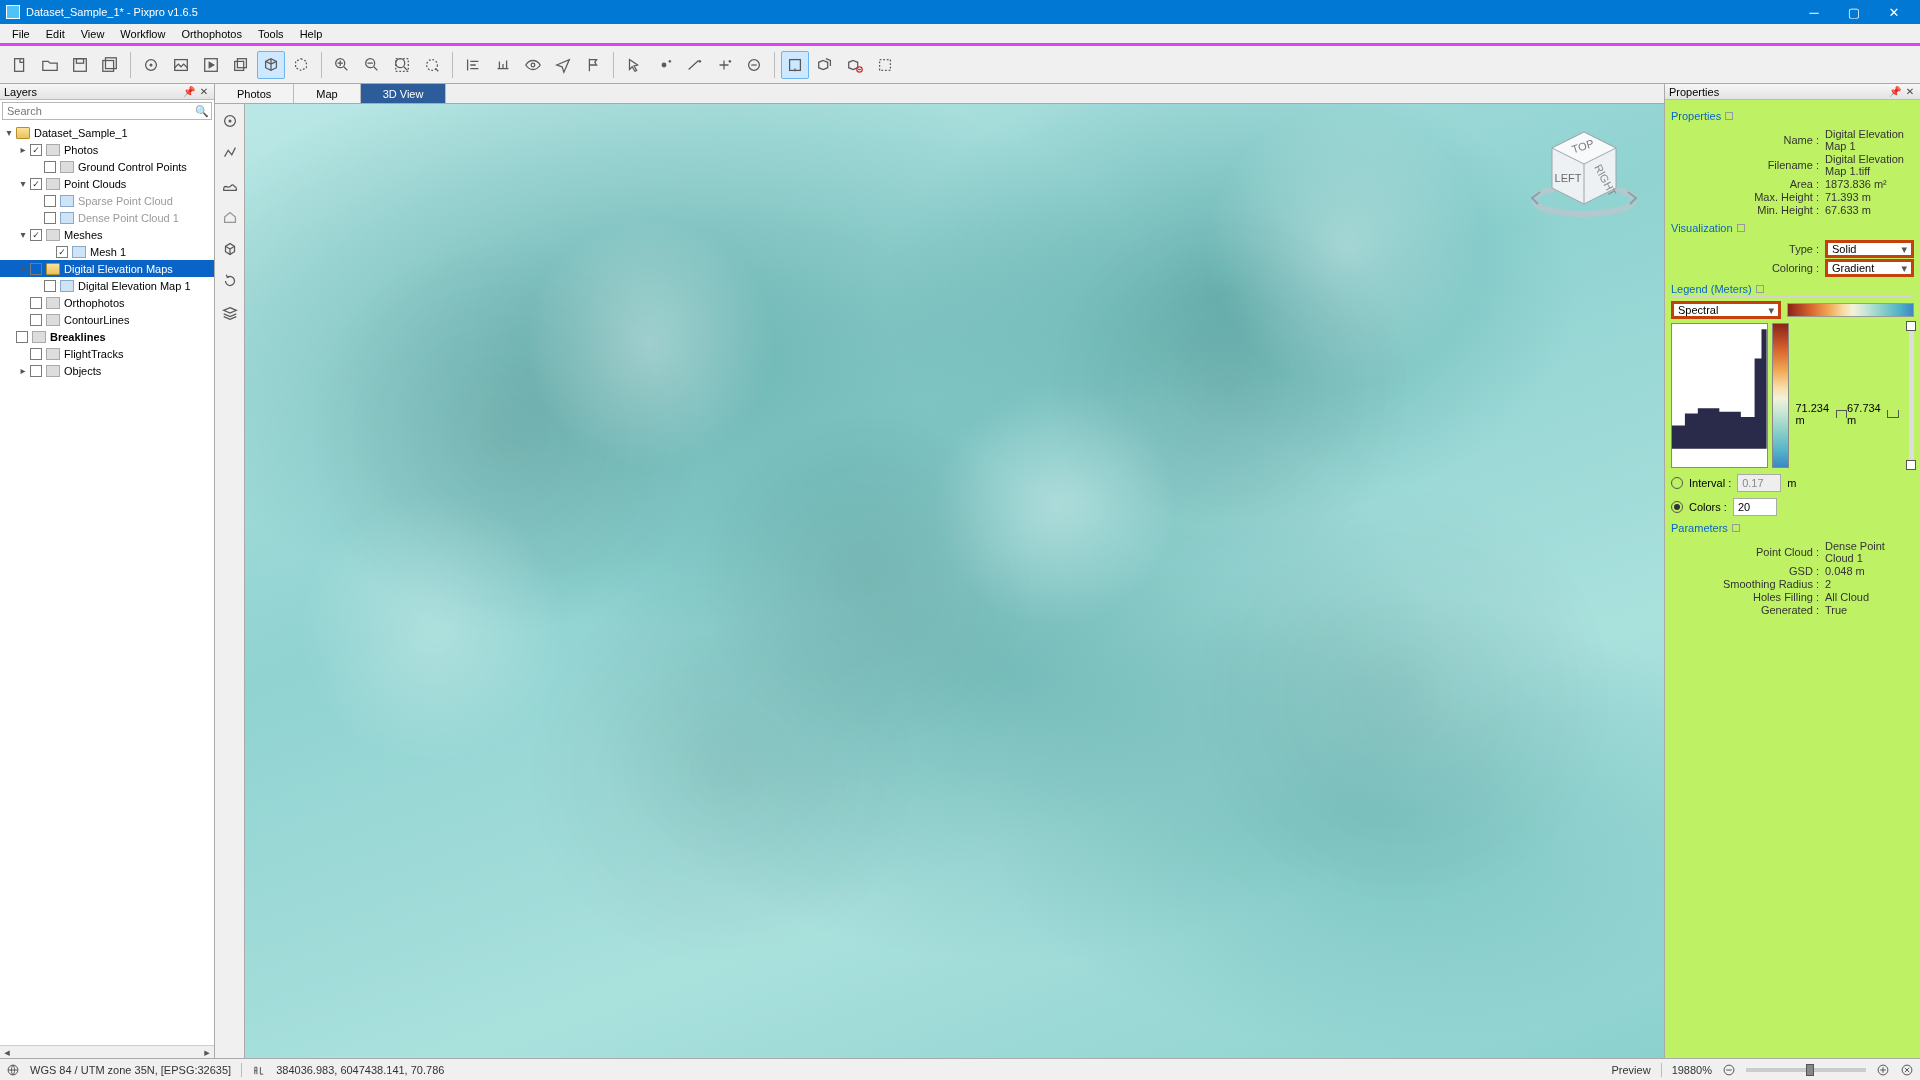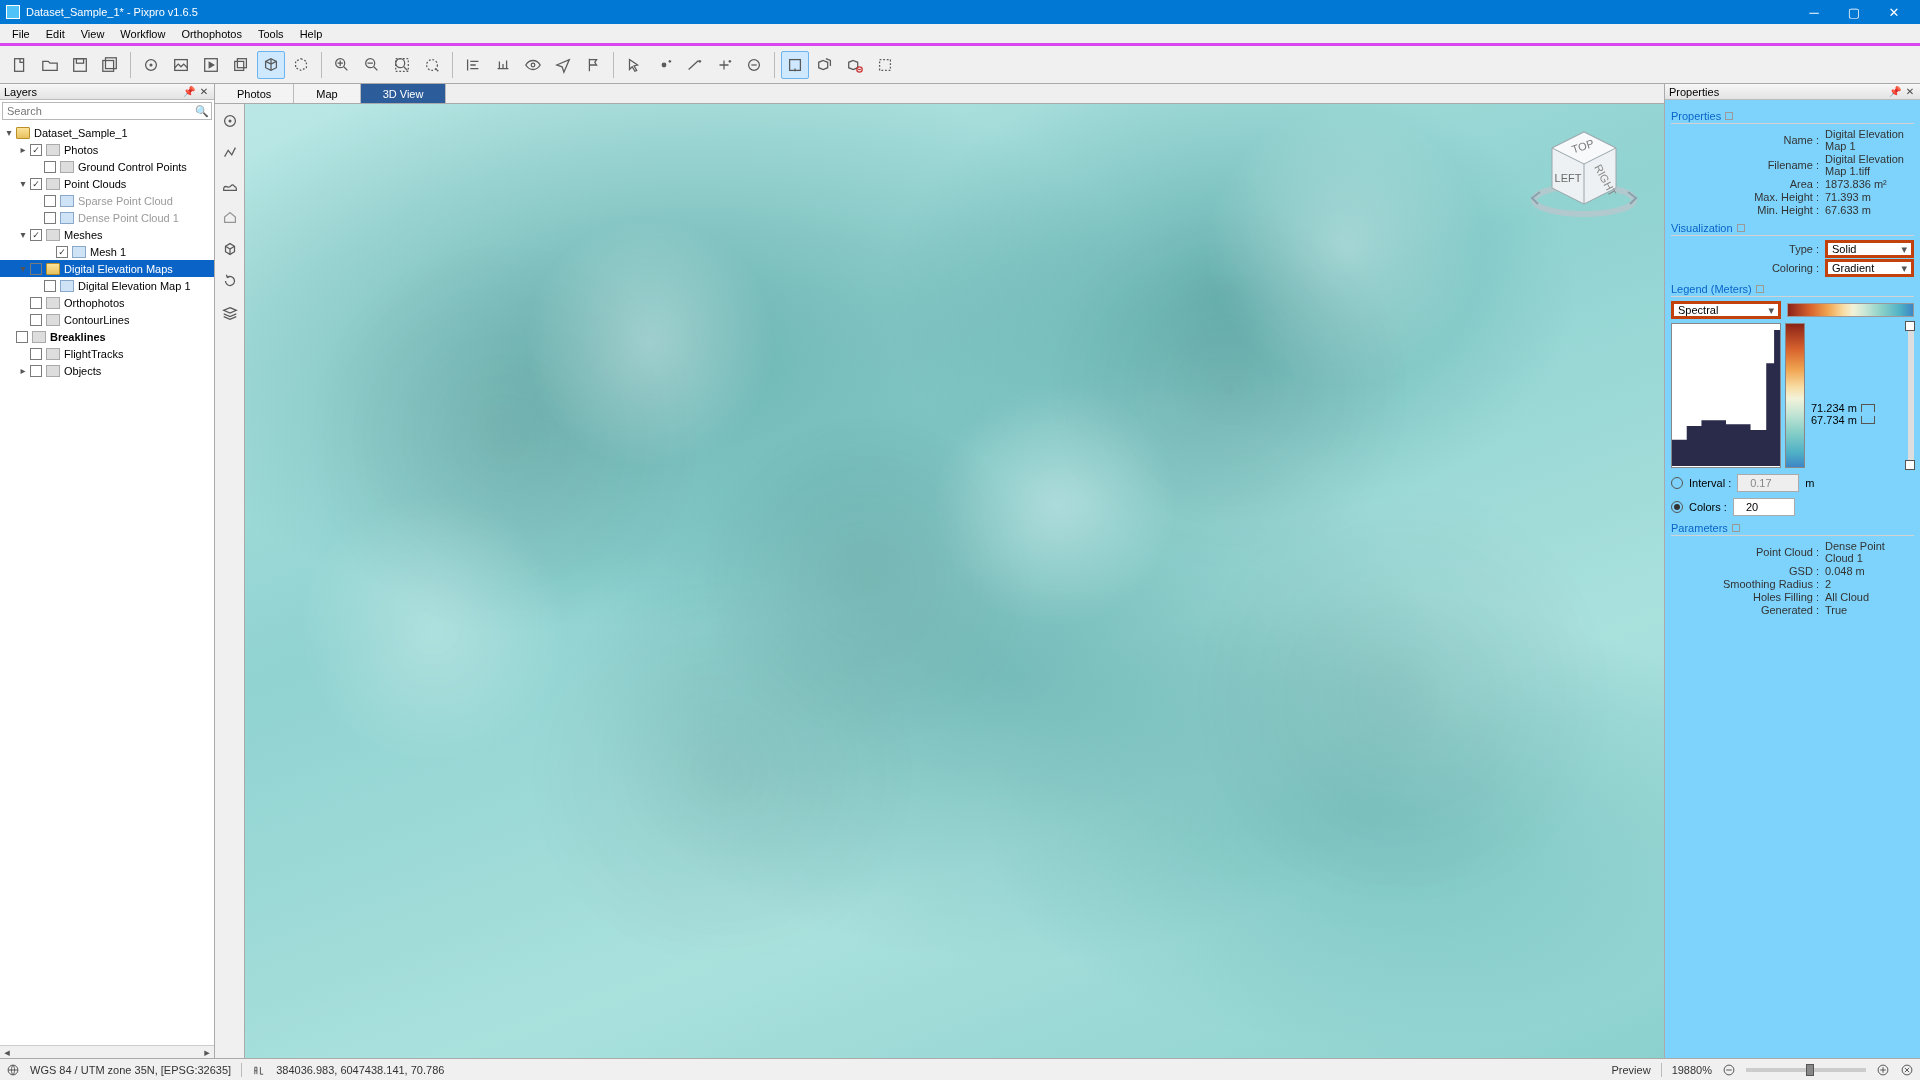--- a/index.html
+++ b/index.html
@@ -64,45 +64,45 @@
  radial-gradient(circle at 58% 42%, rgba(255,255,255,.30), transparent 12%),
  radial-gradient(circle at 78% 15%, rgba(255,255,255,.30), transparent 10%),
  radial-gradient(circle at 15% 55%, rgba(255,255,255,.25), transparent 10%);
  mix-blend-mode:screen;
 }
 .vtoolbar{position:absolute;left:0;top:0;bottom:0;width:30px;background:#f0f0f0;border-right:1px solid #aaa;display:flex;flex-direction:column;align-items:center;padding-top:6px;gap:10px;}
 .vtb{width:22px;height:22px;display:flex;align-items:center;justify-content:center;cursor:pointer;}
 .vtb svg{width:18px;height:18px;stroke:#5a5a5a;fill:none;stroke-width:1.4;}
 .vtb.disabled{opacity:.6;}
 .navcube{position:absolute;right:20px;top:18px;width:120px;height:110px;}
-.props { width:255px; display:flex; flex-direction:column; background:#7dd3fc; }
+.props { width:255px; display:flex; flex-direction:column; background:#bef264; }
 .props-body{flex:1;overflow:auto;padding:4px 6px 10px;}
 .section-head{color:#0a64c8;font-size:10px;border-bottom:1px solid #d3d3d3;padding-bottom:1px;margin:6px 0 4px;display:flex;align-items:center;}
 .section-head::after{content:"";flex:1;}
 .section-head .dash{width:8px;height:8px;border:1px solid #999;margin-left:4px;}
 .kv{display:flex;margin:1px 0;align-items:center;}
 .kv .k{width:110px;text-align:right;padding-right:6px;color:#333;margin-left:44px;}
 .kv .v{flex:1;color:#333;}
 .selbox{flex:1;border:3px solid #c2410c;background:#fff;height:18px;display:flex;align-items:center;padding:0 4px;position:relative;cursor:pointer;}
 .selbox::after{content:"▾";position:absolute;right:4px;color:#555;}
 .gradbar{height:14px;border:1px solid #999;background:linear-gradient(90deg,#8b2318,#d9642e 18%,#f0a551 32%,#f8dca3 44%,#f2f2d9 52%,#c7e6d5 62%,#8ad0c8 75%,#4fb0c6 90%,#3d86c6);}
 .legendbox{display:flex;margin-top:4px;gap:4px;align-items:stretch;}
 .hist{width:110px;height:145px;border:1px solid #888;background:#fff;position:relative;overflow:hidden;}
 .hist svg{position:absolute;inset:0;}
 .colstrip{width:20px;border:1px solid #888;background:linear-gradient(180deg,#8b2318,#d9642e 18%,#f0a551 32%,#f8dca3 44%,#f2f2d9 52%,#c7e6d5 62%,#8ad0c8 75%,#4fb0c6 90%,#3d86c6);}
-.legendlabels{flex:1;display:flex;flex-direction:column;justify-content:center;font-size:10px;padding:0 2px;margin-top:37px;}
+.legendlabels{flex:1;display:flex;flex-direction:row;justify-content:center;font-size:10px;padding:0 2px;margin-top:37px;}
 .legcap{display:flex;align-items:center;gap:4px;}
 .legcap .cap{width:14px;height:8px;border:1px solid #555;border-bottom:none;}
 .legcap.bottom .cap{border:1px solid #555;border-top:none;}
 .sliderbar{width:6px;background:#ddd;position:relative;margin-left:4px;}
 .sliderbar .knob{position:absolute;width:10px;height:10px;border:1px solid #555;background:#fff;left:-3px;}
 .radio-row{display:flex;align-items:center;gap:6px;margin-top:6px;}
 .radio{width:12px;height:12px;border:1px solid #555;border-radius:50%;display:flex;align-items:center;justify-content:center;}
 .radio.sel::after{content:"";width:6px;height:6px;border-radius:50%;background:#333;}
-.txtinput{border:1px solid #aaa;background:#fff;padding:1px 12px;width:62px;height:18px;}
+.txtinput{border:1px solid #aaa;background:#fff;padding:1px 4px;width:44px;height:18px;}
 .txtinput.disabled{background:#eee;color:#888;}
 .statusbar{height:22px;background:#f0f0f0;border-top:1px solid #aaa;display:flex;align-items:center;padding:0 6px;gap:10px;font-size:11px;color:#333;}
 .statusbar .sb-sep{width:1px;height:14px;background:#bbb;}
 .statusbar .spacer{flex:1;}
 .statusbar svg{width:14px;height:14px;stroke:#555;fill:none;stroke-width:1.4;}
 .zoomslider{width:120px;height:4px;background:#ccc;position:relative;}
 .zoomslider .zknob{position:absolute;width:8px;height:12px;top:-4px;left:50%;background:#888;border:1px solid #555;}
 </style>
 </head>
 <body>

